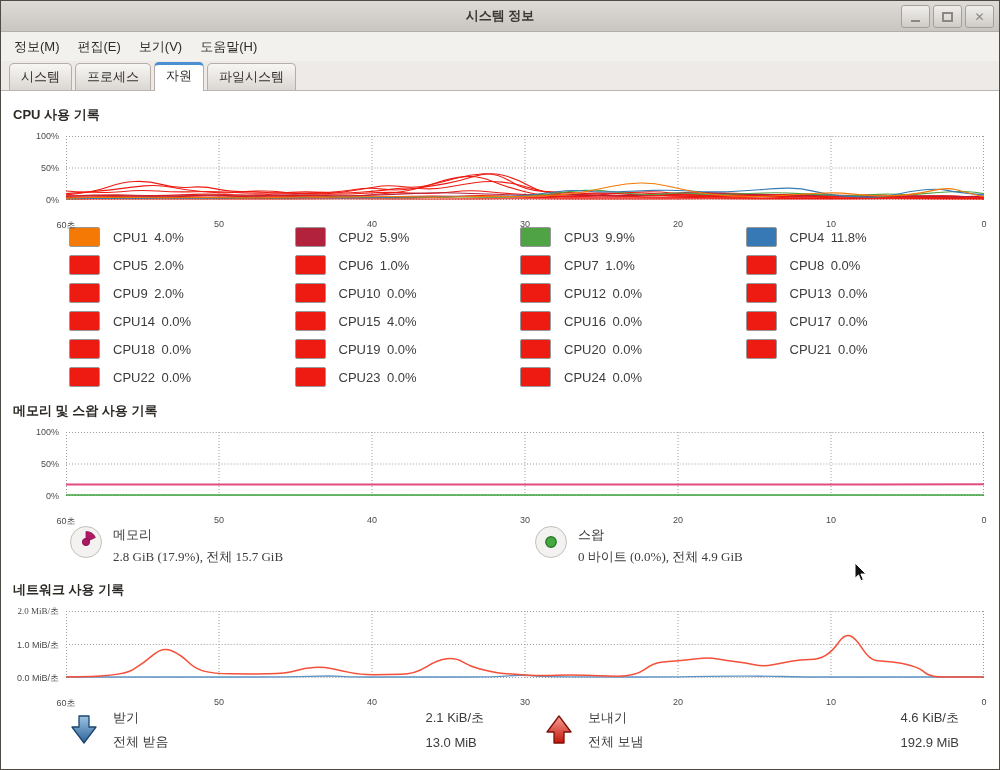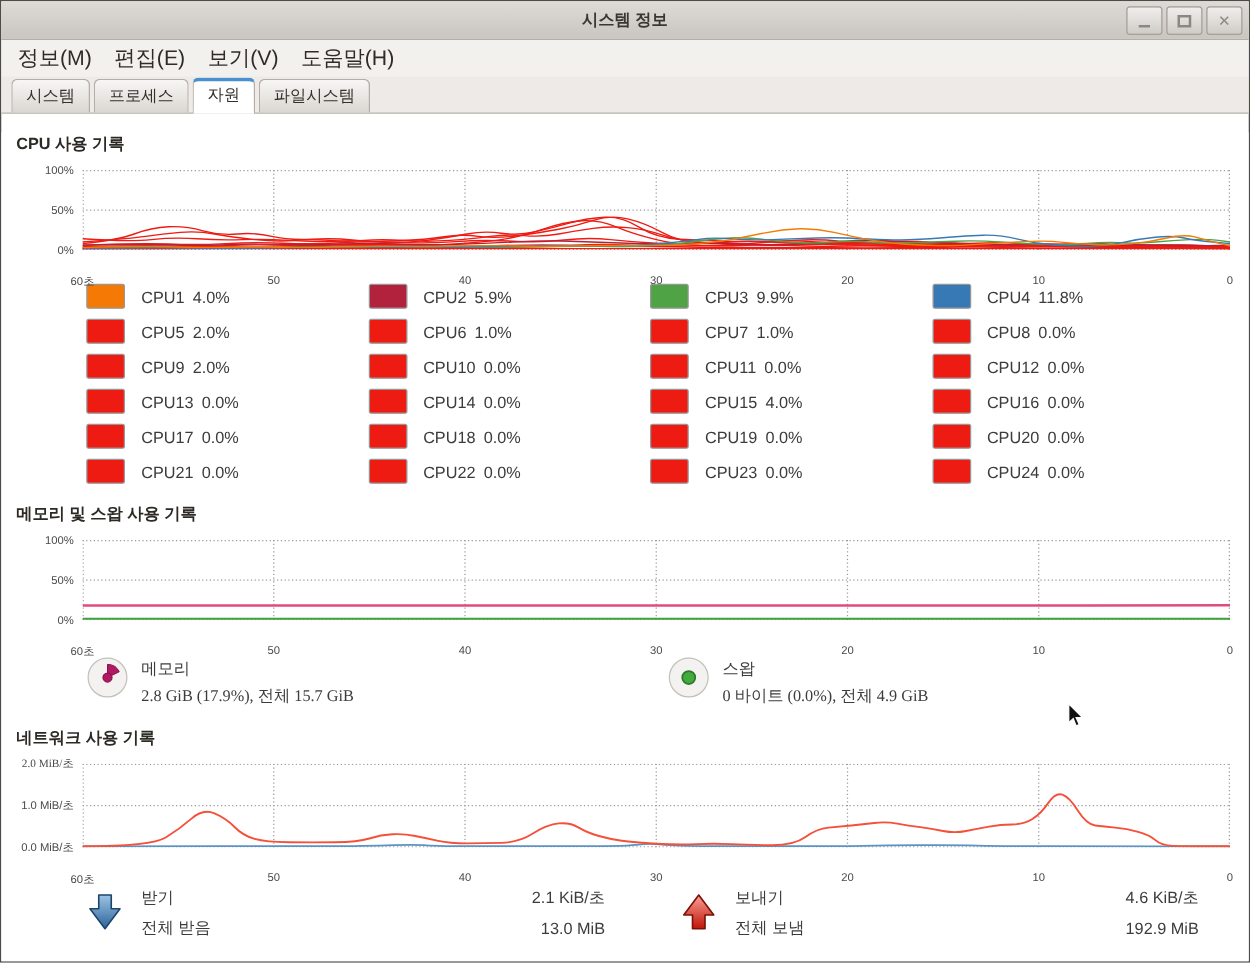--- a/index.html
+++ b/index.html
@@ -11,21 +11,21 @@
   .title{font-size:13px;font-weight:bold;color:#3a3733;}
   .win-btns{position:absolute;right:5px;top:4px;display:flex;gap:3px;}
   .win-btn{width:27px;height:21px;background:linear-gradient(#f0eeec,#cfccc7);
            border:1px solid #a49f99;border-radius:3px;display:flex;align-items:center;
            justify-content:center;color:#8c8781;cursor:default;}
   .glyph-min{width:9px;height:2px;background:#8c8781;margin-top:8px;}
   .glyph-max{width:7px;height:6px;border:2px solid #8c8781;}
   .glyph-close{font-size:12px;font-weight:bold;line-height:1;}
   
   .menubar{height:29px;background:#f3f1ee;display:flex;align-items:center;padding-left:4px;}
-  .menu-item{font-size:17px;color:#2e2b28;padding:5px 9px;border-radius:3px;}
+  .menu-item{font-size:13px;color:#2e2b28;padding:5px 9px;border-radius:3px;}
   
   .tabstrip{height:29px;background:#edeae7;border-bottom:1px solid #b9b5b0;
             display:flex;align-items:flex-end;padding:0 0 0 8px;}
   .tab{font-size:13px;color:#33302c;padding:4px 11px 4px;margin-right:3px;
        background:linear-gradient(#f8f6f4,#dad7d2);border:1px solid #b3aea8;border-bottom:none;
        border-radius:5px 5px 0 0;position:relative;}
   .tab.active{background:#fff;border-top:3px solid #4a8fd0;padding-top:2px;margin-bottom:-1px;
               padding-bottom:6px;z-index:2;}
   
   .content{position:relative;background:#fff;height:680px;}
@@ -44,21 +44,21 @@
   
   .mem-legend{display:flex;margin:12px 0 0 68px;}
   .mem-col{display:flex;width:467px;font-family:Liberation Serif, serif;}
   .mem-text{margin-left:10px;font-size:13px;color:#3c3c3c;}
   .mem-text .lab{display:block;margin:1px 0 4px;}
   
   .net-legend{display:flex;margin:14px 40px 0 68px;}
   .net-col{flex:1;display:grid;grid-template-columns:auto 1fr auto;column-gap:14px;row-gap:6px;
            align-items:center;font-size:13px;color:#3c3c3c;}
   .net-col .icon{grid-row:1/3;}
-  .net-col .val{text-align:right;}
+  .net-col .val{text-align:left;}
   .net-col:first-child{margin-right:60px;}
   .cursor{position:absolute;left:853px;top:561px;pointer-events:none;z-index:50;}
 </style>
 </head>
 <body>
 
 <div class="window">
 
   <div class="titlebar">
     <div class="title">시스템 정보</div>
@@ -170,24 +170,20 @@
         <div class="leg-item">
           <span class="swatch" style="background: rgb(238, 27, 18);"></span>
           <span>CPU9 2.0%</span>
         </div>
         <div class="leg-item">
           <span class="swatch" style="background: rgb(238, 27, 18);"></span>
           <span>CPU10 0.0%</span>
         </div>
         <div class="leg-item">
           <span class="swatch" style="background: rgb(238, 27, 18);"></span>
-          <span>CPU11 0.0%</span>
-        </div>
-        <div class="leg-item">
-          <span class="swatch" style="background: rgb(238, 27, 18);"></span>
           <span>CPU12 0.0%</span>
         </div>
         <div class="leg-item">
           <span class="swatch" style="background: rgb(238, 27, 18);"></span>
           <span>CPU13 0.0%</span>
         </div>
         <div class="leg-item">
           <span class="swatch" style="background: rgb(238, 27, 18);"></span>
           <span>CPU14 0.0%</span>
         </div>

